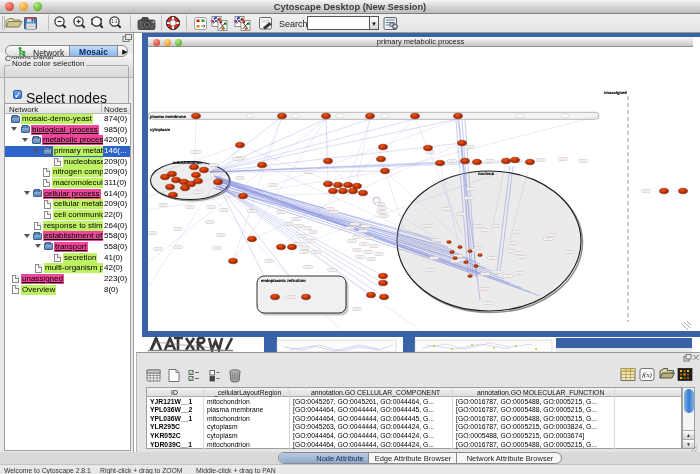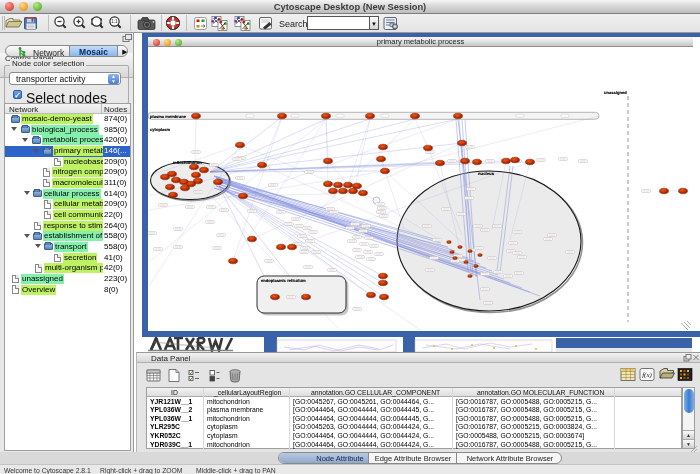--- a/index.html
+++ b/index.html
@@ -30,21 +30,21 @@
 #cb-l{left:26px;top:57px;font-size:14px;color:#111;}
 #tree{left:4px;top:70px;width:127px;height:348px;background:#fff;border:1px solid #9f9f9f;font-size:8px;}
 #tree-h{height:10px;background:linear-gradient(#f4f4f4,#e2e2e2);border-bottom:1px solid #bbb;color:#222;}
 #tree-h .c1{position:absolute;left:4px;top:1px;}
 #tree-h .c2{position:absolute;left:99px;top:1px;}
 #tree-h .vd{position:absolute;left:96px;top:0;width:1px;height:10px;background:#bbb;}
 .trow{position:absolute;left:0;width:125px;height:10.6px;}
 .trow .lab{position:absolute;top:0.2px;height:10px;line-height:10.5px;padding:0 1px;color:#000;white-space:nowrap;overflow:hidden;}
 .trow .num{position:absolute;left:99px;top:0.2px;line-height:10.5px;color:#000;}
 .gl{background:#bef264;}
-.rl{background:#86efac;}
+.rl{background:#ec4899;text-decoration:underline;}
 .arr{position:absolute;top:2.5px;width:0;height:0;border-left:3.5px solid transparent;border-right:3.5px solid transparent;border-top:4.5px solid #555;}
 .fold{position:absolute;top:1.5px;width:9px;height:7px;background:linear-gradient(#9dbbdc,#5b85b8);border:1px solid #3a618f;border-radius:1px;}
 .fold:before{content:"";position:absolute;left:0;top:-2px;width:4px;height:2px;background:#5b85b8;border:1px solid #3a618f;border-bottom:none;border-radius:1px 1px 0 0;}
 .file{position:absolute;top:1px;width:7px;height:8.5px;background:#fff;border:1px solid #888;}
 .file:before{content:"";position:absolute;right:-1px;top:-1px;width:3px;height:3px;background:#e8e8e8;border-left:1px solid #888;border-bottom:1px solid #888;}
 
 #desk{left:134px;top:33px;width:566px;height:419px;background:#fff;}
 #nwin{left:8px;top:0;width:605px;height:304px;background:#fff;border:4px solid #3a62a8;border-left-width:6px;border-right-width:6px;border-bottom-width:6px;}
 #nwin-tb{left:0;top:0;width:545px;height:10px;background:linear-gradient(#fafafa,#c6c6c6);border-bottom:1px solid #8f8f8f;}
 #nwin-tb .t{width:100%;text-align:center;font-size:7.5px;color:#222;line-height:10px;}
@@ -196,21 +196,20 @@
  <div class="abs" id="tab-arr">▶</div>
 </div>
 <svg class="abs" style="left:17px;top:14px" width="10" height="11">
       <path d="M3 1.5 L3 9 M3 3 L7 5.5 M3 6 L7 8" stroke="#2f9e2f" stroke-width="1.3" fill="none"></path>
       <circle cx="3" cy="1.5" r="1.4" fill="#2f9e2f"></circle>
       <circle cx="7" cy="5.5" r="1.4" fill="#2f9e2f"></circle>
       <circle cx="7" cy="8.5" r="1.4" fill="#2f9e2f"></circle>
     </svg>
 <div class="abs" id="gbox"></div>
 <div class="abs" id="gbox-l">Node color selection</div>
-<div class="abs" id="combo">transporter activity<div class="st">▲<br>▼</div></div>
 <div class="abs" id="cb">✓</div>
 <div class="abs" id="cb-l">Select nodes</div>
 <div class="abs" id="tree">
 <div id="tree-h">
         <span class="c1">Network</span>
         <span class="c2">Nodes</span>
         <span class="vd"></span>
       </div>
 <div id="trows" style="position:relative;">
 <div class="trow" style="top:0.0px;">
@@ -735,23 +734,20 @@
 <text transform="translate(150,131) scale(0.5)">cytoplasm</text>
 <text transform="translate(173,163.5) scale(0.5)">mitochondrion</text>
 <text transform="translate(478,174.5) scale(0.52)">nucleus</text>
 <text transform="translate(604,93.5) scale(0.5)">unassigned</text>
 <text transform="translate(261,281.5) scale(0.5)">endoplasmic reticulum</text>
 </g>
 <path d="M687 327 l4 4 m-7 -3 l6 6 m-9 -5 l7 7" stroke="#999" stroke-width="0.8" transform="translate(0,-6)"></path>
 </svg>
  </div>
  <div class="abs" id="dp">
-   <div class="abs" id="dp-tb">
-        <span>Data Panel</span>
-      </div>
    <svg class="abs" id="dpicons" style="left:0;top:11px" width="564" height="22">
 <g>
           <rect x="10" y="6" width="13" height="11" rx="1" fill="#f8f8f8" stroke="#555" stroke-width="0.8"></rect>
 <path d="M10 9 h13 M10 11.5 h13 M10 14 h13 M13 6 v11 M16.5 6 v11 M20 6 v11" stroke="#666" stroke-width="0.6"></path>
 <rect x="10" y="6" width="13" height="3" fill="#c8c8c8" stroke="#555" stroke-width="0.6"></rect>
         </g>
 <g>
           <path d="M32 5.5 h7 l3 3 v9 h-10 z" fill="#fdfdfd" stroke="#555" stroke-width="0.8"></path>
 <path d="M39 5.5 v3 h3" fill="none" stroke="#555" stroke-width="0.7"></path>
         </g>

